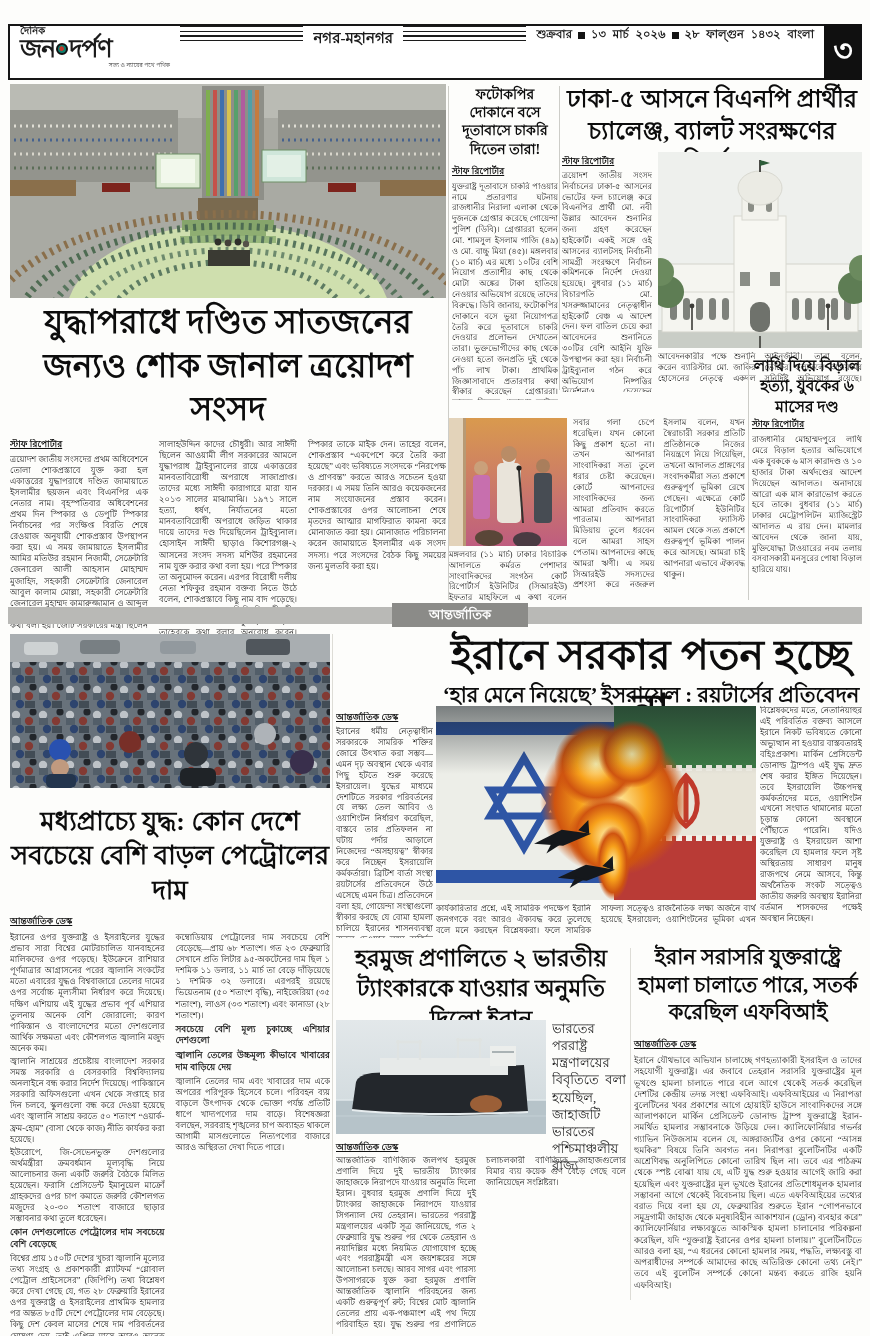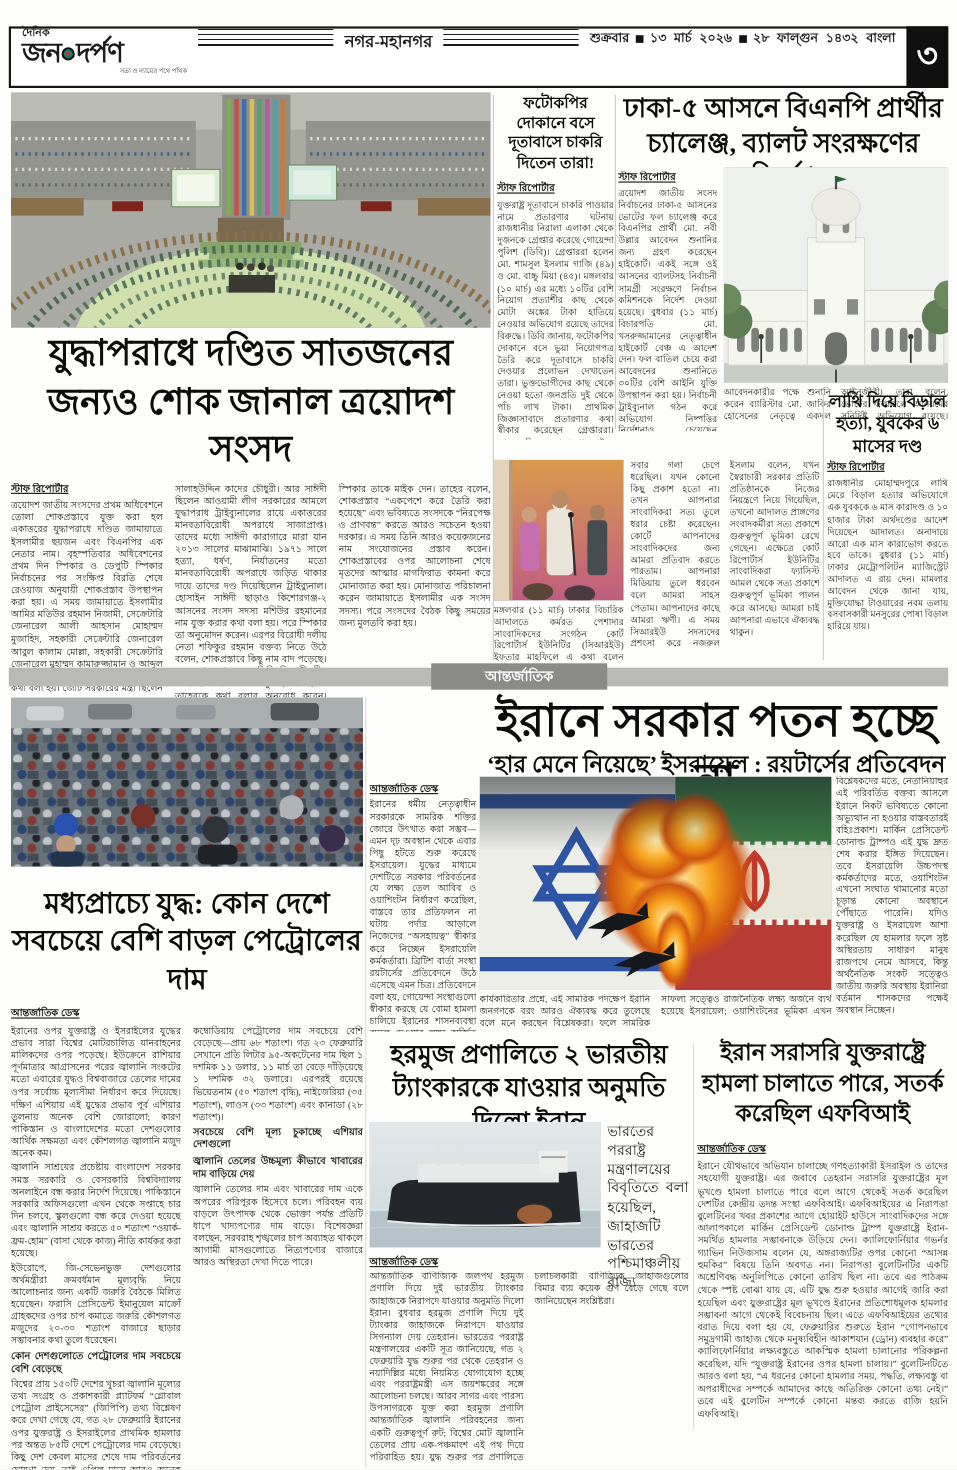--- a/index.html
+++ b/index.html
@@ -53,21 +53,21 @@
   #pm-hl{font-size:20px}
   #pm-photo{position:absolute;left:0;top:62px;width:118px;height:128px}
   #pm-under{position:absolute;left:0;top:194px;width:118px;height:52px;font-size:8.2px}
   #pm-body{position:absolute;left:124px;top:62px;width:172px;height:184px;column-count:2;column-gap:9px;font-size:8.2px}
   
   #art-cat{left:752px;top:356px;width:110px;height:246px}
   #cat-hl{font-size:15.5px}
   #cat-body{font-size:8.2px;height:156px;margin-top:2px}
   
   #intl-bar{left:8px;top:607px;width:854px;height:17px;background:#b9b9b6}
-  #intl-label{position:absolute;left:384px;top:-4px;width:160px;height:24px;background:#8b8b88;color:#fff;
+  #intl-label{position:absolute;left:384px;top:-4px;width:136px;height:24px;background:#8b8b88;color:#fff;
               display:flex;align-items:center;justify-content:center;font-size:13px;font-weight:700;
               font-family:"Liberation Sans",sans-serif}
   
   #iran-hl{left:440px;top:628px;width:422px;font-size:41px;font-weight:800}
   #iran-sub{left:440px;top:682px;width:422px;font-size:21px}
   #iran-left{left:336px;top:712px;width:97px;height:226px;font-size:8.3px}
   #iran-photo{left:436px;top:706px;width:320px;height:194px}
   #iran-bottom{left:436px;top:904px;width:320px;height:36px;column-count:2;column-gap:10px;font-size:8.3px}
   #iran-right{left:760px;top:706px;width:102px;height:236px;font-size:8.3px}
   

